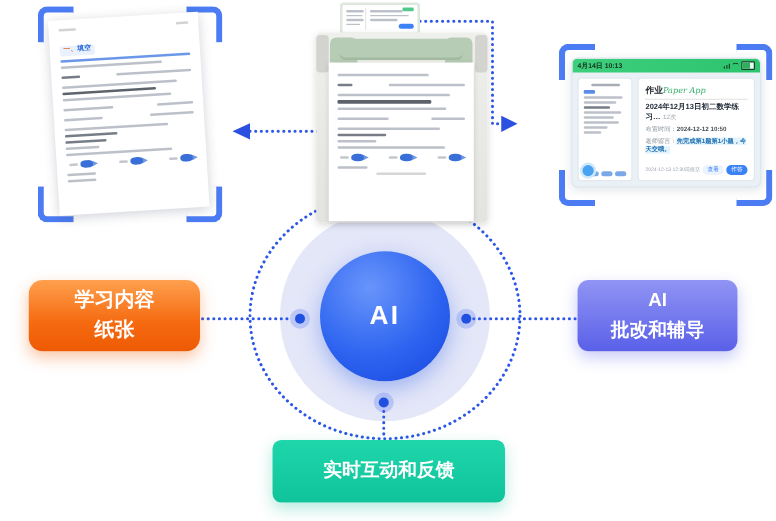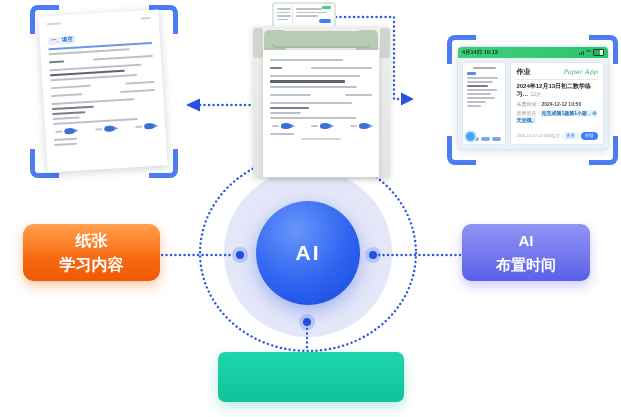--- a/index.html
+++ b/index.html
@@ -114,21 +114,21 @@
         box-sizing:border-box;position:relative;}
   .prev-title{height:2px;background:#a7adb5;width:68%;margin:0 auto 3px auto;border-radius:1px;}
   .prev-tab{height:2.5px;background:#5b8de6;width:26%;border-radius:1px;margin:2px 0;}
   .prev-card .ln{margin:2.5px 0;height:1.5px;}
   .prev-foot{position:absolute;left:4px;right:4px;bottom:3px;display:flex;align-items:center;justify-content:flex-end;gap:2px;}
   .prev-foot .pill{width:9px;height:4px;background:#7aa8e8;border-radius:2px;}
   .prev-dot{position:absolute;left:3px;bottom:3px;width:9px;height:9px;border-radius:50%;
         background:#4aa3f0;box-shadow:0 0 0 2px #cfe8fb;}
   .hw-card{flex:1;background:#fff;border:1px solid #e2e8ee;border-radius:3px;padding:4px 5px;
         box-sizing:border-box;display:flex;flex-direction:column;}
-  .hw-head{display:flex;justify-content:space-between;align-items:baseline;
+  .hw-head{display:flex;align-items:baseline;
         border-bottom:1px solid #e7e7e7;padding-bottom:2px;}
   .hw-title{font-size:7px;font-weight:bold;color:#20262e;}
   .hw-app{font-size:6.5px;font-style:italic;color:#35b06a;font-family:"DejaVu Serif","Liberation Serif",serif;}
   .hw-name{font-size:6px;font-weight:bold;color:#1c2733;margin-top:3px;line-height:1.3;}
   .hw-name .att{font-weight:normal;font-size:5px;color:#9aa3ad;margin-left:2px;}
   .hw-meta{font-size:5px;margin-top:2px;line-height:1.4;}
   .hw-meta .ml{color:#8a939c;} .hw-meta .mv{color:#474f57;font-weight:bold;}
   .hw-note .nv{color:#1f6fb0;background:#e2f3fd;font-weight:bold;}
   .hw-foot{margin-top:auto;display:flex;align-items:center;justify-content:space-between;gap:2px;}
   .hw-deadline{font-size:4px;color:#9aa3ad;white-space:nowrap;}
@@ -320,23 +320,24 @@
   </div>
 
   <div class="hub">
     <span>AI</span>
   </div>
   <span class="node-dot dot-left"></span>
   <span class="node-dot dot-right"></span>
   <span class="node-dot dot-bottom"></span>
 
   <div class="lbox box-orange">
+    <span>学习内容</span>
     <span>纸张</span>
-    <span>学习内容</span>
   </div>
   <div class="lbox box-purple">
     <span>AI</span>
-    <span>布置时间</span>
+    <span>批改和辅导</span>
   </div>
   <div class="lbox box-green">
+    <span>实时互动和反馈</span>
   </div>
 
 </div>
 
 </body></html>

